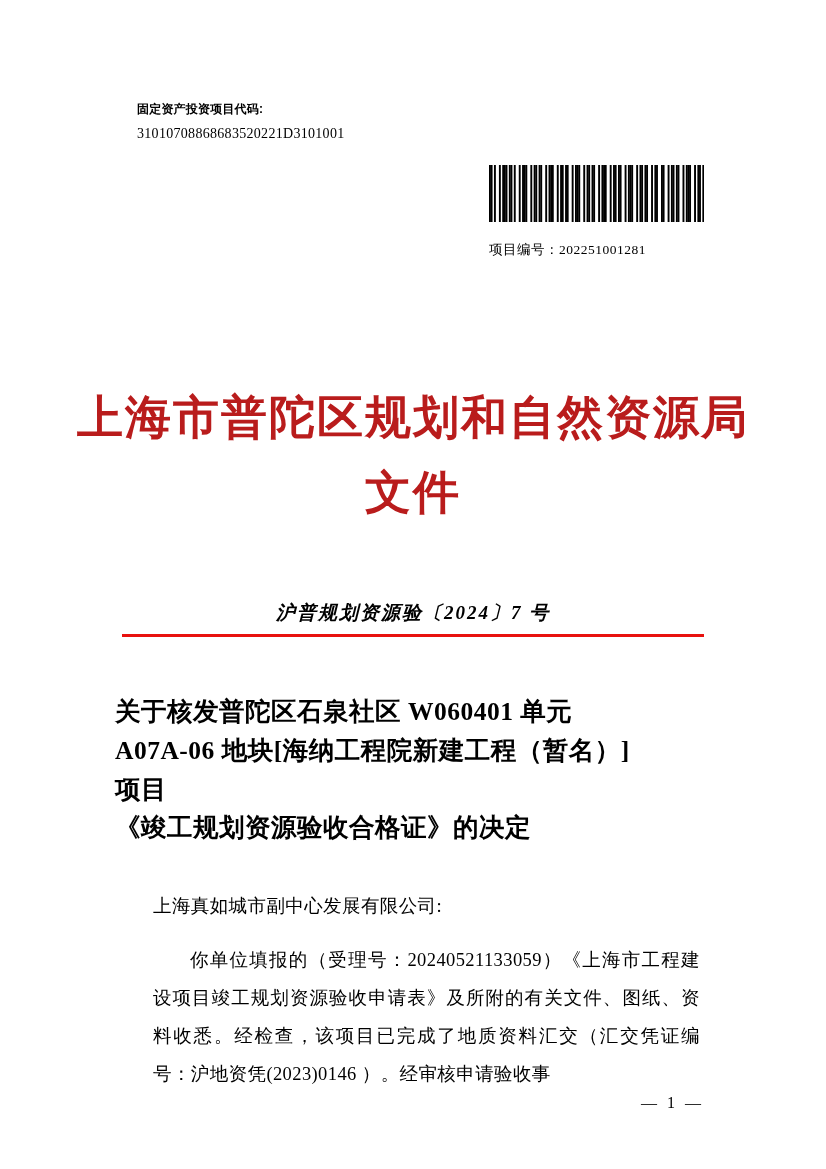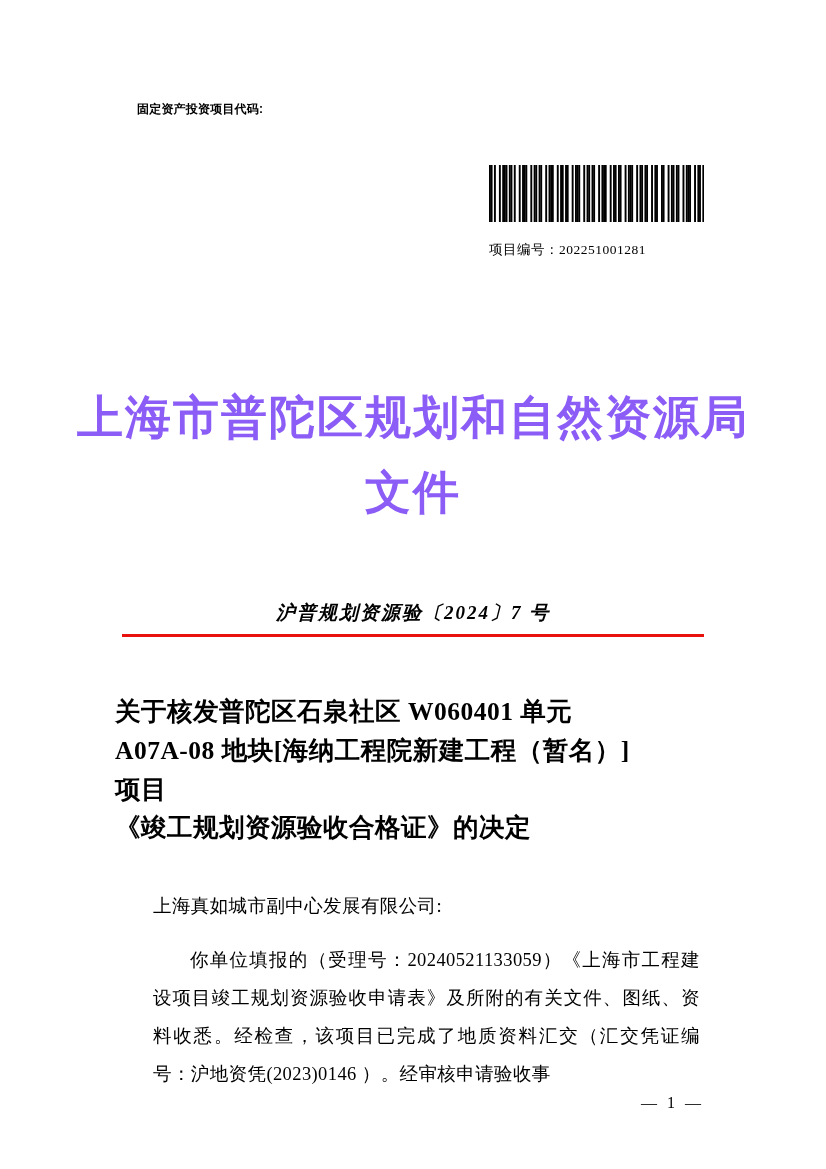--- a/index.html
+++ b/index.html
@@ -68,21 +68,21 @@
     white-space: nowrap;
   }
 
   
   .red-title {
     position: absolute;
     left: 0;
     right: 0;
     top: 385px;
     text-align: center;
-    color: #8b5cf6;
+    color: #b91c1c;
     font-family: "Liberation Serif", serif;
     font-weight: 700;
     font-size: 46px;
     line-height: 1.45;
     letter-spacing: 2px;
   }
   .red-title .line2 {
     display: block;
     margin-top: 8px;
   }
@@ -148,20 +148,21 @@
     letter-spacing: 3px;
   }
 </style>
 </head>
 <body>
 
 <div class="page">
 
   <div class="code-block">
     <div class="code-label">固定资产投资项目代码:</div>
+    <div class="code-value">31010708868683520221D3101001</div>
   </div>
 
   <div class="barcode-wrap">
     <svg class="barcode" id="barcode-svg" viewBox="0 0 215 57" preserveAspectRatio="none">
         <rect x="0.000" y="0" width="1.902" height="57" fill="#000"></rect>
         <rect x="1.654" y="0" width="1.902" height="57" fill="#000"></rect>
         <rect x="4.962" y="0" width="1.902" height="57" fill="#000"></rect>
         <rect x="9.923" y="0" width="1.902" height="57" fill="#000"></rect>
         <rect x="13.231" y="0" width="1.902" height="57" fill="#000"></rect>
         <rect x="14.885" y="0" width="1.902" height="57" fill="#000"></rect>
@@ -239,21 +240,21 @@
   <div class="red-title">
     <span class="line1">上海市普陀区规划和自然资源局</span>
     <span class="line2">文件</span>
   </div>
 
   <div class="doc-number">沪普规划资源验〔2024〕7 号</div>
   <div class="red-rule"></div>
 
   <div class="main-heading">
     <span>关于核发普陀区石泉社区 W060401 单元</span>
-    <span>A07A-08 地块[海纳工程院新建工程（暂名）]</span>
+    <span>A07A-06 地块[海纳工程院新建工程（暂名）]</span>
     <span>项目</span>
     <span>《竣工规划资源验收合格证》的决定</span>
   </div>
 
   <div class="body-text">
     <p>上海真如城市副中心发展有限公司:</p>
     <p class="indent">你单位填报的（受理号：20240521133059）《上海市工程建设项目竣工规划资源验收申请表》及所附的有关文件、图纸、资料收悉。经检查，该项目已完成了地质资料汇交（汇交凭证编号：沪地资凭(2023)0146  ）。经审核申请验收事</p>
   </div>
 
   <div class="page-number">— 1 —</div>

